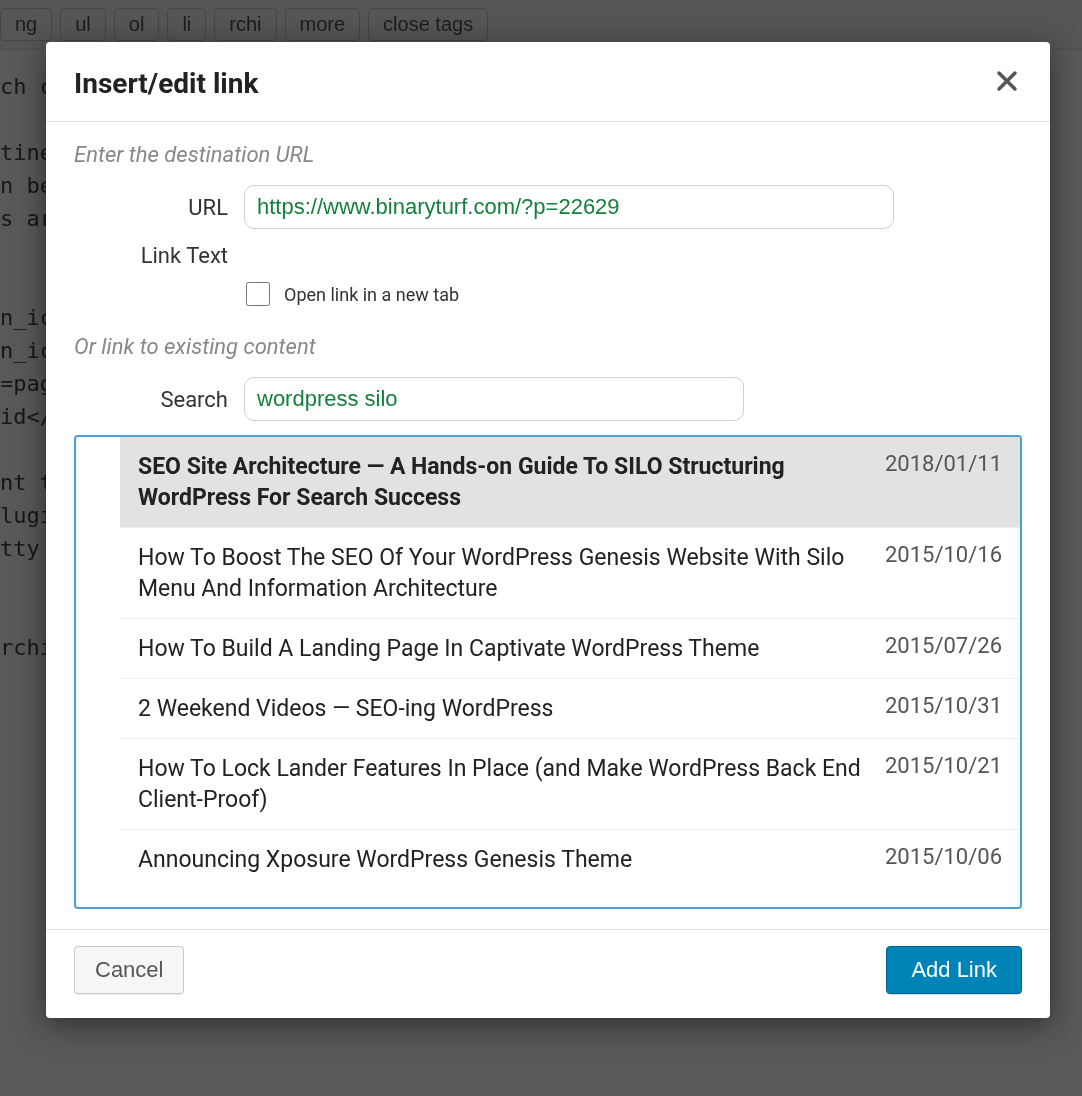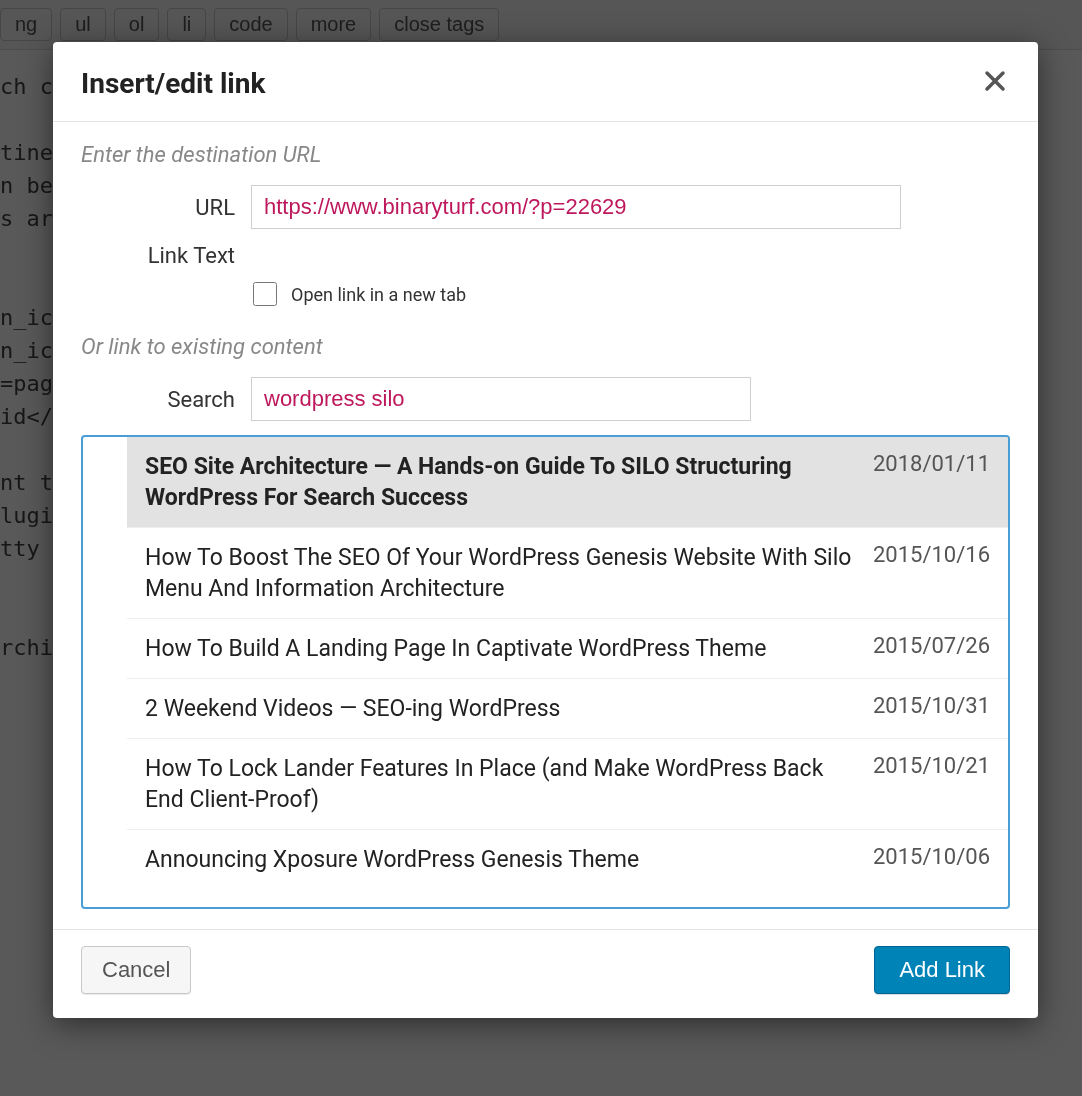--- a/index.html
+++ b/index.html
@@ -43,27 +43,26 @@
 }
 .dim-overlay {
   position: absolute;
   inset: 0;
   background: rgba(0,0,0,0.65);
 }
 .modal {
   position: absolute;
   top: 42px;
   left: 46px;
-  right: 44px;
+  right: 32px;
   background: #fff;
   border-radius: 4px;
   box-shadow: 0 6px 30px rgba(0,0,0,0.5);
   display: flex;
   flex-direction: column;
-  margin-left: 7px;
 }
 .modal-header {
   display: flex;
   align-items: center;
   justify-content: space-between;
   padding: 22px 28px 18px 28px;
   border-bottom: 1px solid #e5e5e5;
 }
 .modal-title {
   font-size: 28px;
@@ -97,22 +96,22 @@
   text-align: right;
   color: #333;
   font-size: 22px;
   padding-right: 16px;
 }
 .form-row input[type="text"] {
   flex: 0 0 650px;
   font-size: 22px;
   padding: 8px 12px;
   border: 1px solid #cfcfcf;
-  border-radius: 0;
-  color: #be185d;
+  border-radius: 10px;
+  color: #15803d;
   background: #fff;
 }
 .form-row input[type="text"].search-input {
   flex: 0 0 500px;
 }
 .checkbox-row {
   display: flex;
   align-items: center;
   padding-left: 172px;
   margin-bottom: 28px;
@@ -197,21 +196,21 @@
 </style>
 </head>
 <body>
 
 <div class="bg-editor">
   <div class="bg-toolbar" id="bg-toolbar">
       <button>ng</button>
       <button>ul</button>
       <button>ol</button>
       <button>li</button>
-      <button>code</button>
+      <button>rchi</button>
       <button>more</button>
       <button>close tags</button>
     </div>
   <pre class="bg-code">ch c
 
 tine                                                  li
 n be                                                  tte
 s ar                                                  res
 
 

